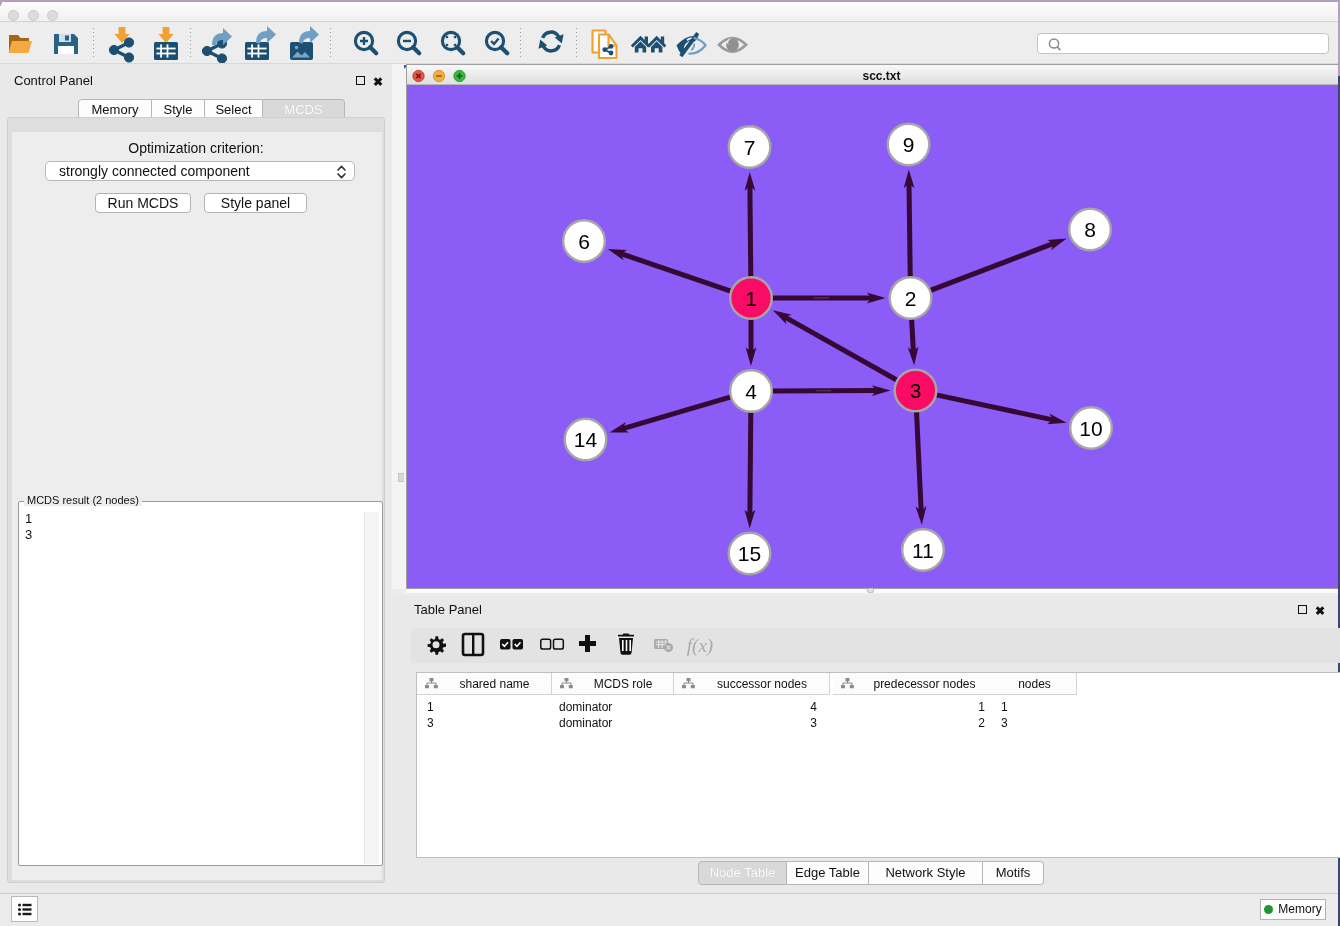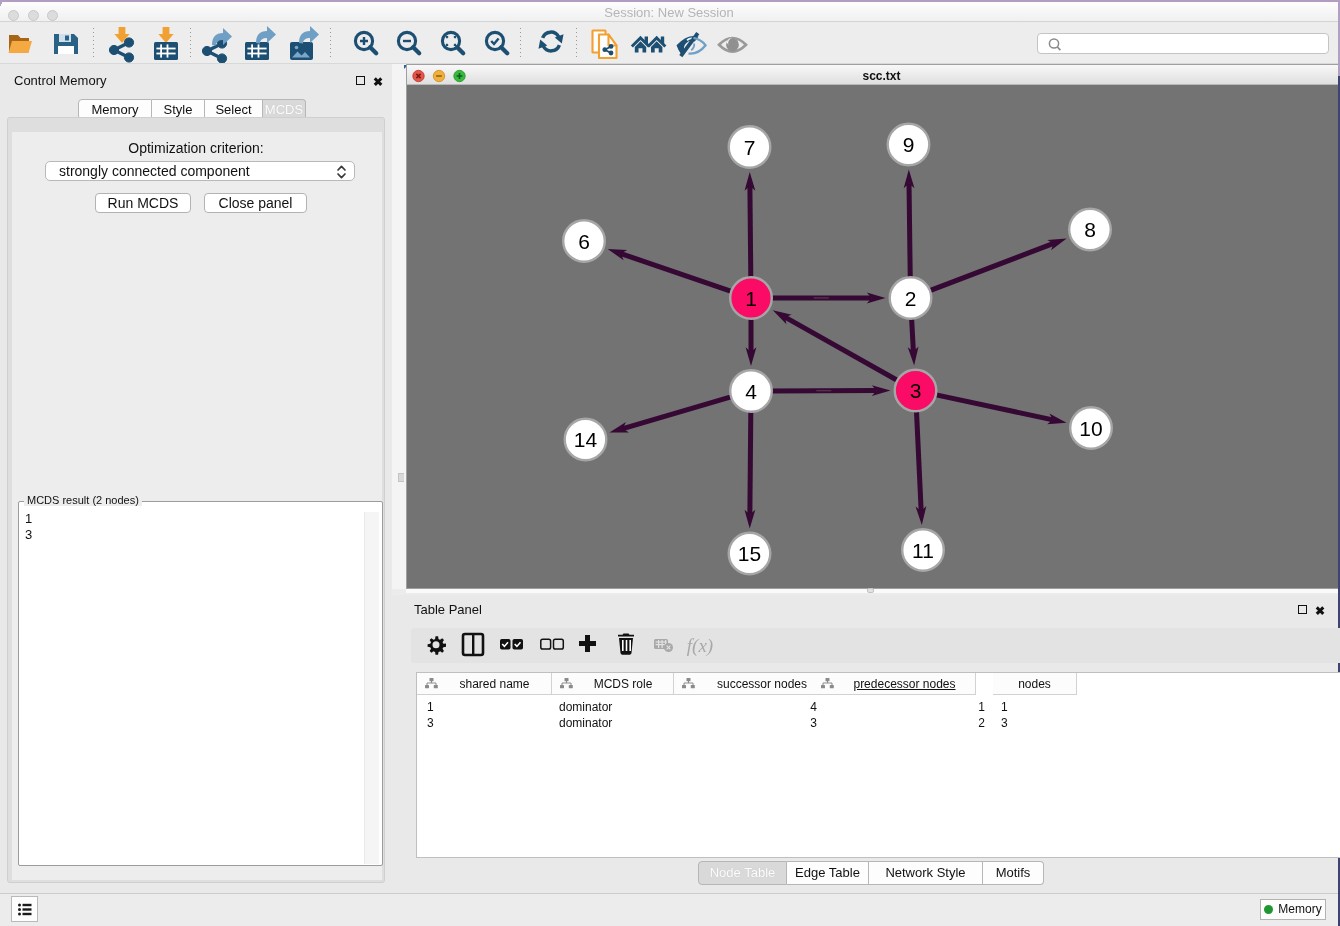--- a/index.html
+++ b/index.html
@@ -38,21 +38,21 @@
 #gbtrack { position:absolute; right:3px; top:10px; bottom:1px; width:15px; background:#f5f5f5; border-left:1px solid #e9e9e9; }
 #gbtext { position:absolute; left:6px; top:9px; font-size:13px; color:#111; line-height:16px; }
 
 
 #vsplit { left:392px; top:64px; width:14px; height:525px; background:#f4f4f4; }
 #vhandle { left:398px; top:473px; width:6px; height:9px; background:#d9d9d9; border:1px solid #c4c4c4; border-right:none; }
 #hsplit { left:406px; top:589px; width:932px; height:4px; background:#fafafa; }
 #hhandle { left:867px; top:588px; width:7px; height:5px; background:#e2e2e2; border:1px solid #c2c2c2; border-radius:2px; }
 
 
-#netwin { left:406px; top:64px; width:932px; height:525px; border:1px solid #9f9f9f; border-right:none; background:#737373; }
+#netwin { left:406px; top:64px; width:932px; height:525px; border:1px solid #9f9f9f; border-right:none; background:#8b5cf6; }
 #nettitle { position:absolute; left:0; top:0; width:100%; height:20px; background:linear-gradient(#f8f8f8,#dfdfdf); border-bottom:1px solid #b8b8b8; }
 #nettitle .t { position:absolute; width:100%; top:4px; left:9px; text-align:center; font-size:12px; font-weight:bold; color:#111; }
 
 
 #tpanel { left:392px; top:595px; width:946px; height:298px; background:#e9e9e9; }
 #tpanel .hdr { position:absolute; left:21px; top:7px; font-size:13px; color:#111; }
 #ttoolbar { position:absolute; left:19px; top:33px; width:1307px; height:35px; background:#e3e3e3; border-radius:3px; }
 #ttable { position:absolute; left:24px; top:77px; width:1303px; height:186px; background:#fff; border:1px solid #bfbfbf; }
 .hcell { position:absolute; top:0; height:22px; border-right:1px solid #d2d2d2; border-bottom:1px solid #d2d2d2; background:#fcfcfc; font-size:12px; color:#111; display:flex; align-items:center; }
 .hcell .sm { margin-left:8px; }
@@ -69,21 +69,20 @@
 #listbtn { position:absolute; left:11px; top:2px; width:27px; height:26px; background:#fdfdfd; border:1px solid #b9b9b9; }
 #membtn { position:absolute; left:1260px; top:5px; width:66px; height:21px; background:#fdfdfd; border:1px solid #b3b3b3; font-size:12px; color:#111; text-align:center; line-height:19px; }
 #membtn .dot { display:inline-block; width:9px; height:9px; border-radius:50%; background:#1f9632; margin-right:5px; vertical-align:-1px; }
 </style>
 </head>
 <body>
 <div class="abs" id="titlebar">
   <div class="tl" style="left:8px"></div>
   <div class="tl" style="left:28px"></div>
   <div class="tl" style="left:47px"></div>
-  <div class="title">Session: New Session</div>
 </div>
 <div class="abs" id="topstrip"></div>
 <div class="abs" id="rightedge-top"></div>
 <div class="abs" id="rightedge"></div>
 <div class="abs" style="left:0;top:0;width:6px;height:6px;background:radial-gradient(circle at 6px 6px, rgba(0,0,0,0) 5px, #b2a0c4 5px)"></div>
 <div class="abs" style="left:1334px;top:0;width:6px;height:6px;background:radial-gradient(circle at 0 6px, rgba(0,0,0,0) 5px, #b2a0c4 5px)"></div>
 <div class="abs" style="left:0;top:920px;width:6px;height:6px;background:radial-gradient(circle at 6px 0, rgba(0,0,0,0) 5px, #39406e 5px)"></div>
 <div class="abs" style="left:1334px;top:920px;width:6px;height:6px;background:radial-gradient(circle at 0 0, rgba(0,0,0,0) 5px, #39406e 5px)"></div>
 <div class="abs" id="toolbar">
 <svg width="1337" height="40" viewBox="0 0 1337 40">
@@ -229,36 +228,36 @@
         </g>
       </svg>
     </div>
 <div class="tsep" style="left:93px"></div>
 <div class="tsep" style="left:190px"></div>
 <div class="tsep" style="left:330px"></div>
 <div class="tsep" style="left:520px"></div>
 <div class="tsep" style="left:576px"></div>
 </div>
 <div class="abs" id="cpanel">
-  <div class="hdr">Control Memory</div>
+  <div class="hdr">Control Panel</div>
   <div class="hdricons"><span class="fl"></span><span class="cl">✖</span></div>
   <div class="tabrow" style="left:78px; top:35px;">
     <div class="tab first" style="width:74px">Memory</div>
     <div class="tab" style="width:53px">Style</div>
     <div class="tab" style="width:58px">Select</div>
-    <div class="tab sel last" style="width:43px">MCDS</div>
+    <div class="tab sel last" style="width:82px">MCDS</div>
   </div>
   <div id="cpane">
     <div id="cpinner"></div>
     <div id="optlabel">Optimization criterion:</div>
     <div id="combo">strongly connected component<svg width="11" height="16" viewBox="0 0 11 16" style="position:absolute; right:7px; top:2px;">
           <path d="M2 6 L5.5 2.3 9 6 M2 10 L5.5 13.7 9 10" fill="none" stroke="#3a3a3a" stroke-width="1.7" stroke-linecap="round" stroke-linejoin="round"></path>
         </svg></div>
     <div class="btn" style="left:87px; width:96px;">Run MCDS</div>
-    <div class="btn" style="left:196px; width:103px;">Close panel</div>
+    <div class="btn" style="left:196px; width:103px;">Style panel</div>
     <div id="groupbox">
       <div id="grouplabel">MCDS result (2 nodes)</div>
       <div id="gbtrack"></div>
       <div id="gbtext">1<br>3</div>
     </div>
   </div>
 </div>
 <div class="abs" id="vsplit"></div>
 <div class="abs" style="left:404px;top:65px;width:0;height:0;border-top:4px solid #2e5fa4;border-right:4px solid transparent"></div>
 <div class="abs" id="vhandle"></div>
@@ -398,21 +397,21 @@
         <svg class="sm" width="13" height="11" viewBox="0 0 13 11">
           <g fill="#8a8a8a">
             <rect x="4.5" y="0" width="4" height="3.2" rx="0.5"></rect>
             <rect x="0" y="7" width="4" height="3.2" rx="0.5"></rect>
             <rect x="8.8" y="7" width="4" height="3.2" rx="0.5"></rect>
             <path d="M6.5 3 v2 M2 7 v-2 h9 v2" stroke="#8a8a8a" fill="none"></path>
           </g>
         </svg>
         <span>successor nodes</span>
       </div>
-    <div class="hcell" style="left:396px; width:163px;text-decoration:underline;">
+    <div class="hcell" style="left:416px; width:163px;">
         <svg class="sm" width="13" height="11" viewBox="0 0 13 11">
           <g fill="#8a8a8a">
             <rect x="4.5" y="0" width="4" height="3.2" rx="0.5"></rect>
             <rect x="0" y="7" width="4" height="3.2" rx="0.5"></rect>
             <rect x="8.8" y="7" width="4" height="3.2" rx="0.5"></rect>
             <path d="M6.5 3 v2 M2 7 v-2 h9 v2" stroke="#8a8a8a" fill="none"></path>
           </g>
         </svg>
         <span>predecessor nodes</span>
       </div>

